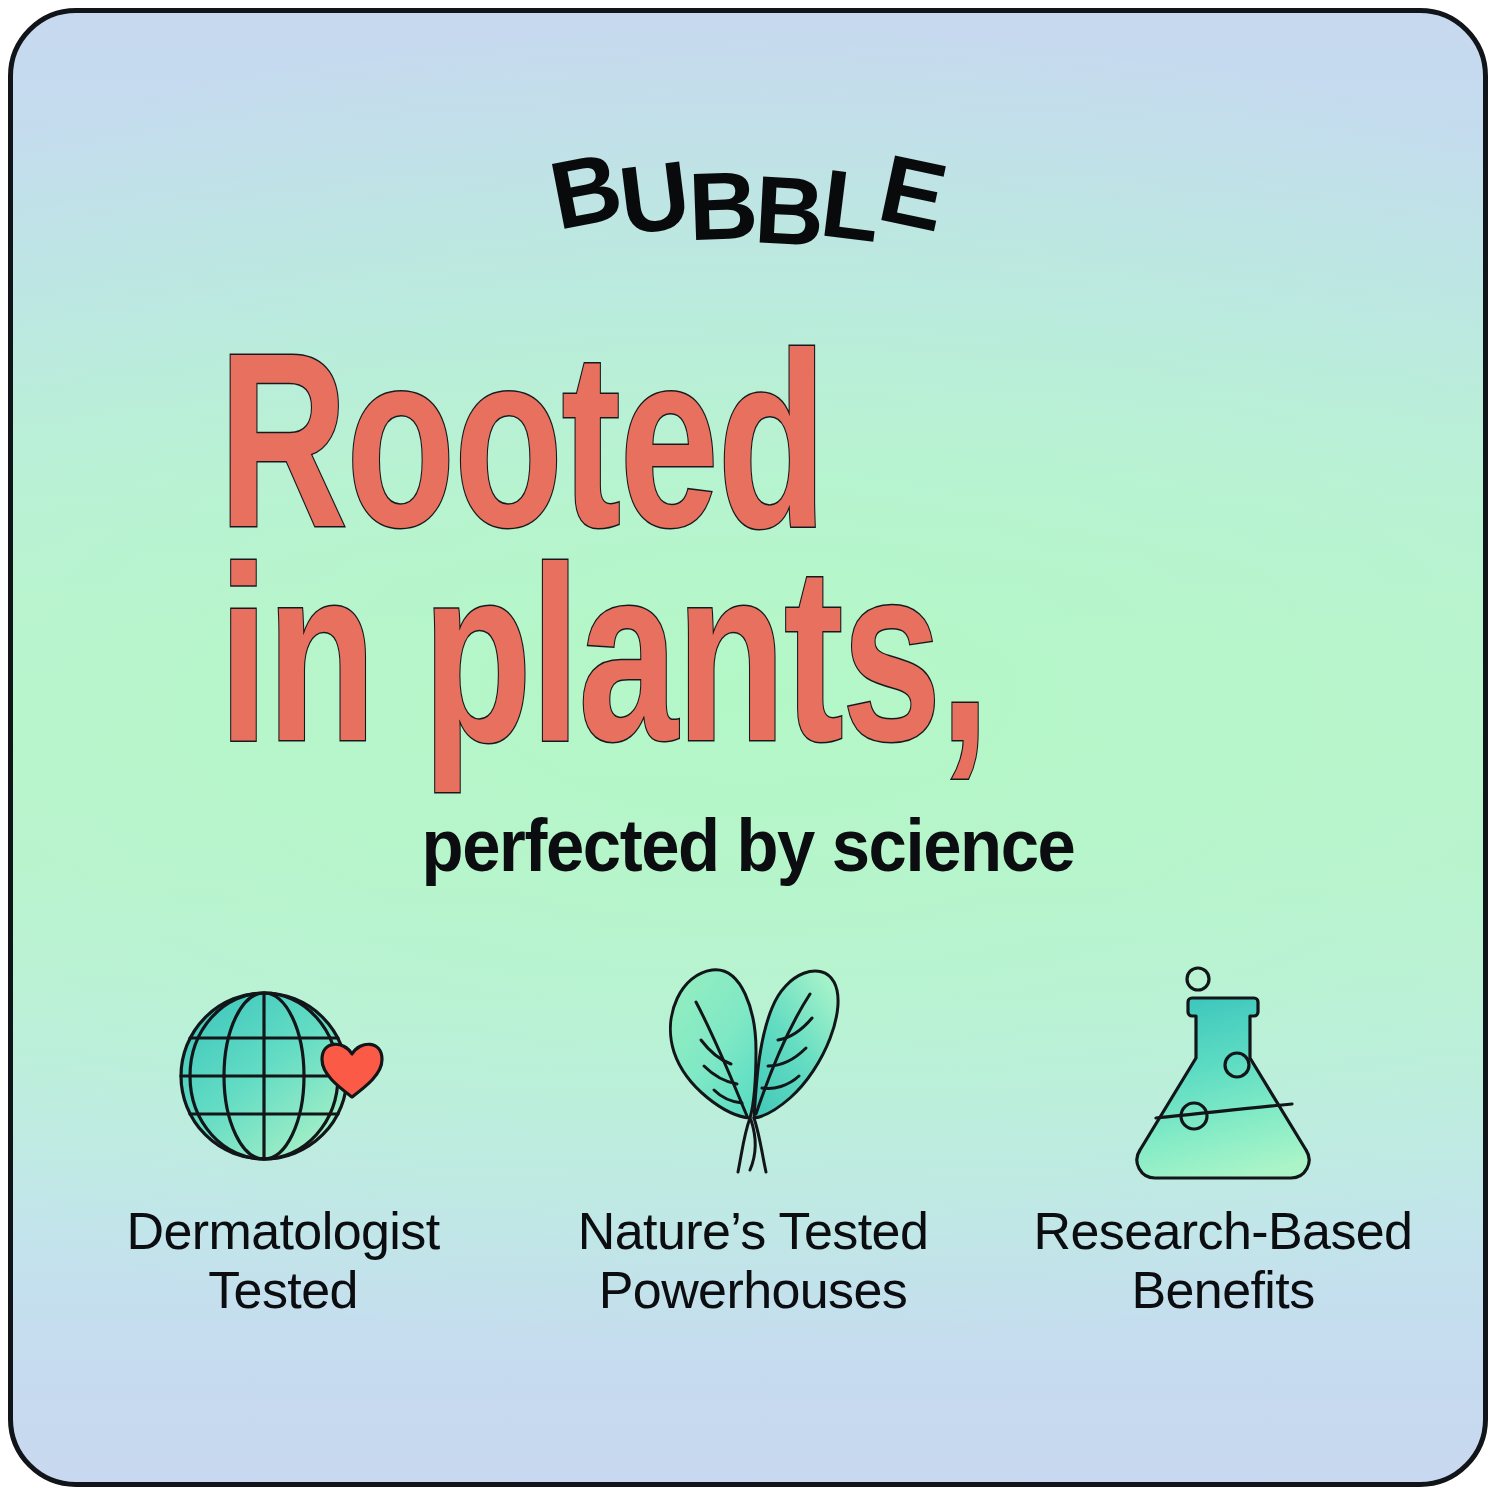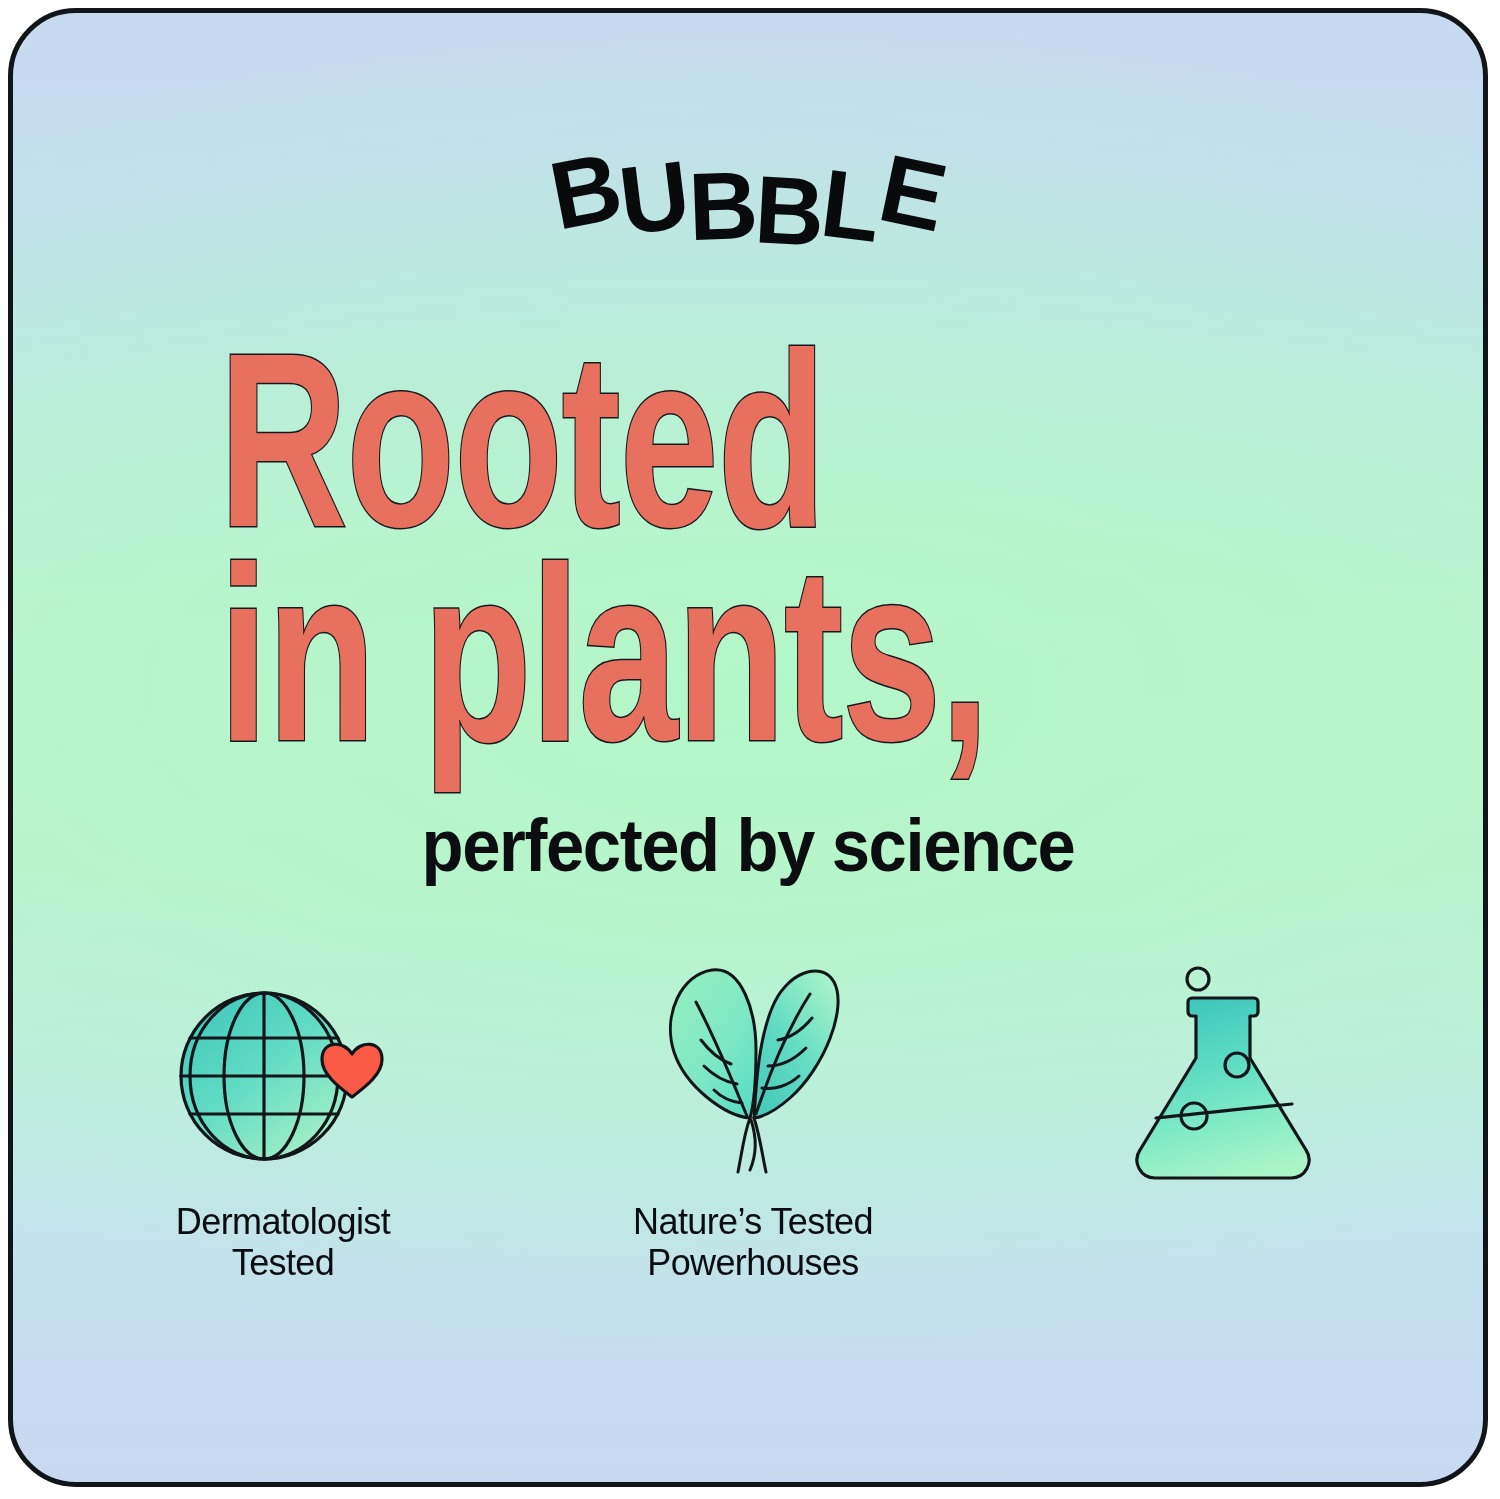--- a/index.html
+++ b/index.html
@@ -154,21 +154,21 @@
     height: 230px;
     display: flex;
     align-items: center;
     justify-content: center;
   }
   .fl {
     margin-top: 14px;
     text-align: center;
     font-family: "Liberation Sans", sans-serif;
     font-weight: 400;
-    font-size: 36px;
+    font-size: 52px;
     line-height: 1.13;
     color: #0b0d10;
     letter-spacing: -0.6px;
     white-space: pre-line;
   }
 </style>
 </head>
 <body>
 
 <div id="card">
@@ -308,17 +308,19 @@
                        a4 4 0 0 1 4 -4 z" fill="url(#gFlask)"></path>
 
               <path d="M48 160 C 90 156 140 150 184 146"></path>
 
               <circle cx="90" cy="21" r="11"></circle>
               <circle cx="129" cy="107" r="12"></circle>
               <circle cx="86" cy="158" r="13"></circle>
             </g>
           </svg>
         </div>
+        <div class="fl">Research-Based
+Benefits</div>
       </div>
 
     </div>
   </div>
 </div>
 
 </body></html>

